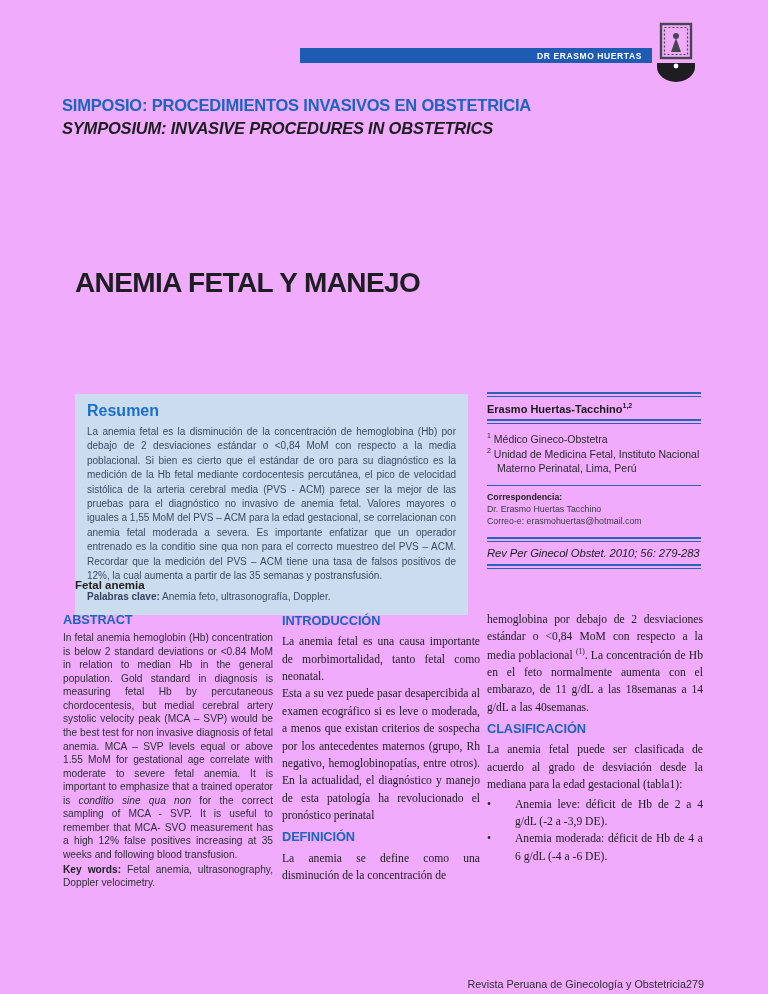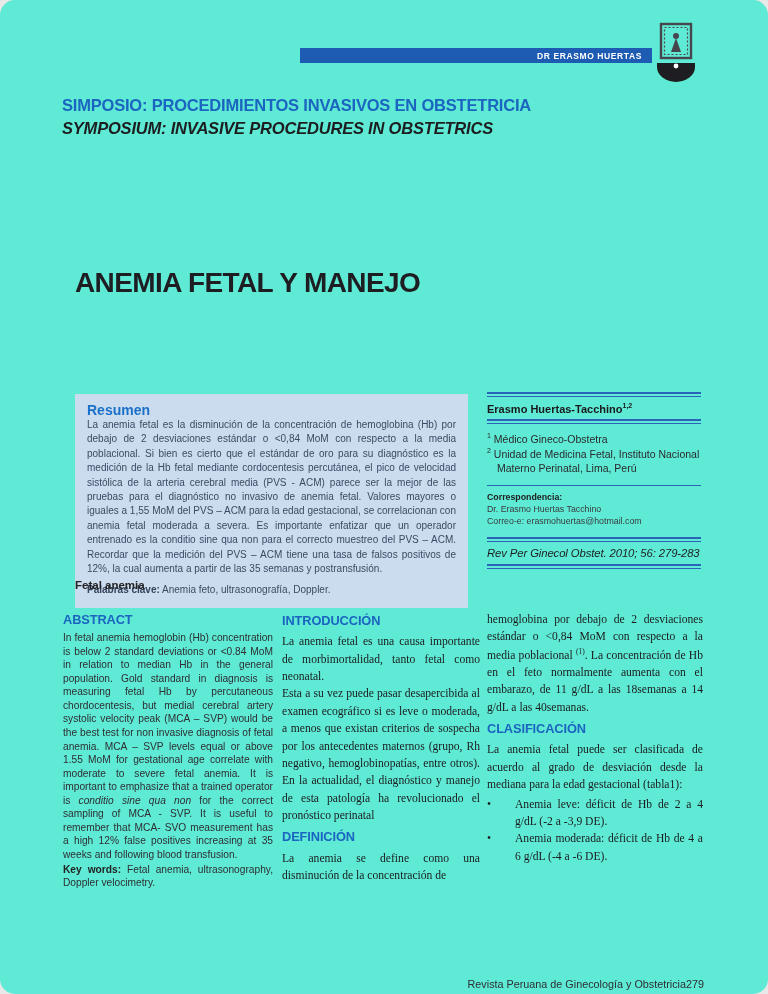--- a/index.html
+++ b/index.html
@@ -1,20 +1,20 @@
 <!DOCTYPE html>
 <html><head>
 <meta charset="utf-8">
 <style>
   * { margin:0; padding:0; box-sizing:border-box; }
   html,body { background:#e8e8e8; }
   .page {
     position:relative; width:768px; height:994px; margin:0 auto;
-    background:#5eead4; overflow:hidden;
-    font-family:"Liberation Sans", sans-serif; color:#1c1c1e;border-radius:15px;
+    background:#f0abfc; overflow:hidden;
+    font-family:"Liberation Sans", sans-serif; color:#1c1c1e;
   }
   
   .topbar {
     position:absolute; left:300px; top:48px; width:352px; height:15px;
     background:#1e5cb3; display:flex; align-items:center; justify-content:flex-end;
     padding-right:10px;
   }
   .topbar span {
     color:#ffffff; font-size:8.5px; font-weight:bold; letter-spacing:0.6px;
   }
@@ -31,21 +31,21 @@
   .article-title {
     position:absolute; left:75px; top:267px; width:640px;
     font-size:28px; font-weight:bold; color:#1d1d22; letter-spacing:-0.6px;
   }
   
   .resumen-box {
     position:absolute; left:75px; top:394px; width:393px; min-height:150px;
     background:#cbdcee; padding:8px 12px 10px 12px;
   }
   .resumen-box h2 {
-    font-size:14px; font-weight:bold; color:#1a70c8; 
+    font-size:16px; font-weight:bold; color:#1a70c8; margin-bottom:5px;
   }
   .resumen-box p {
     font-size:10px; line-height:1.44; text-align:justify; color:#3b4a63;
   }
   .resumen-box p.kw { margin-top:7px; text-align:left; }
   .resumen-box b { color:#35435c; }
   
   .sidebar { position:absolute; left:487px; top:392px; width:214px; }
   .rule-d { height:5px; border-top:2px solid #2a63b8; border-bottom:1px solid #2a63b8; }
   .rule-s { border-top:1.5px solid #2a63b8; }

